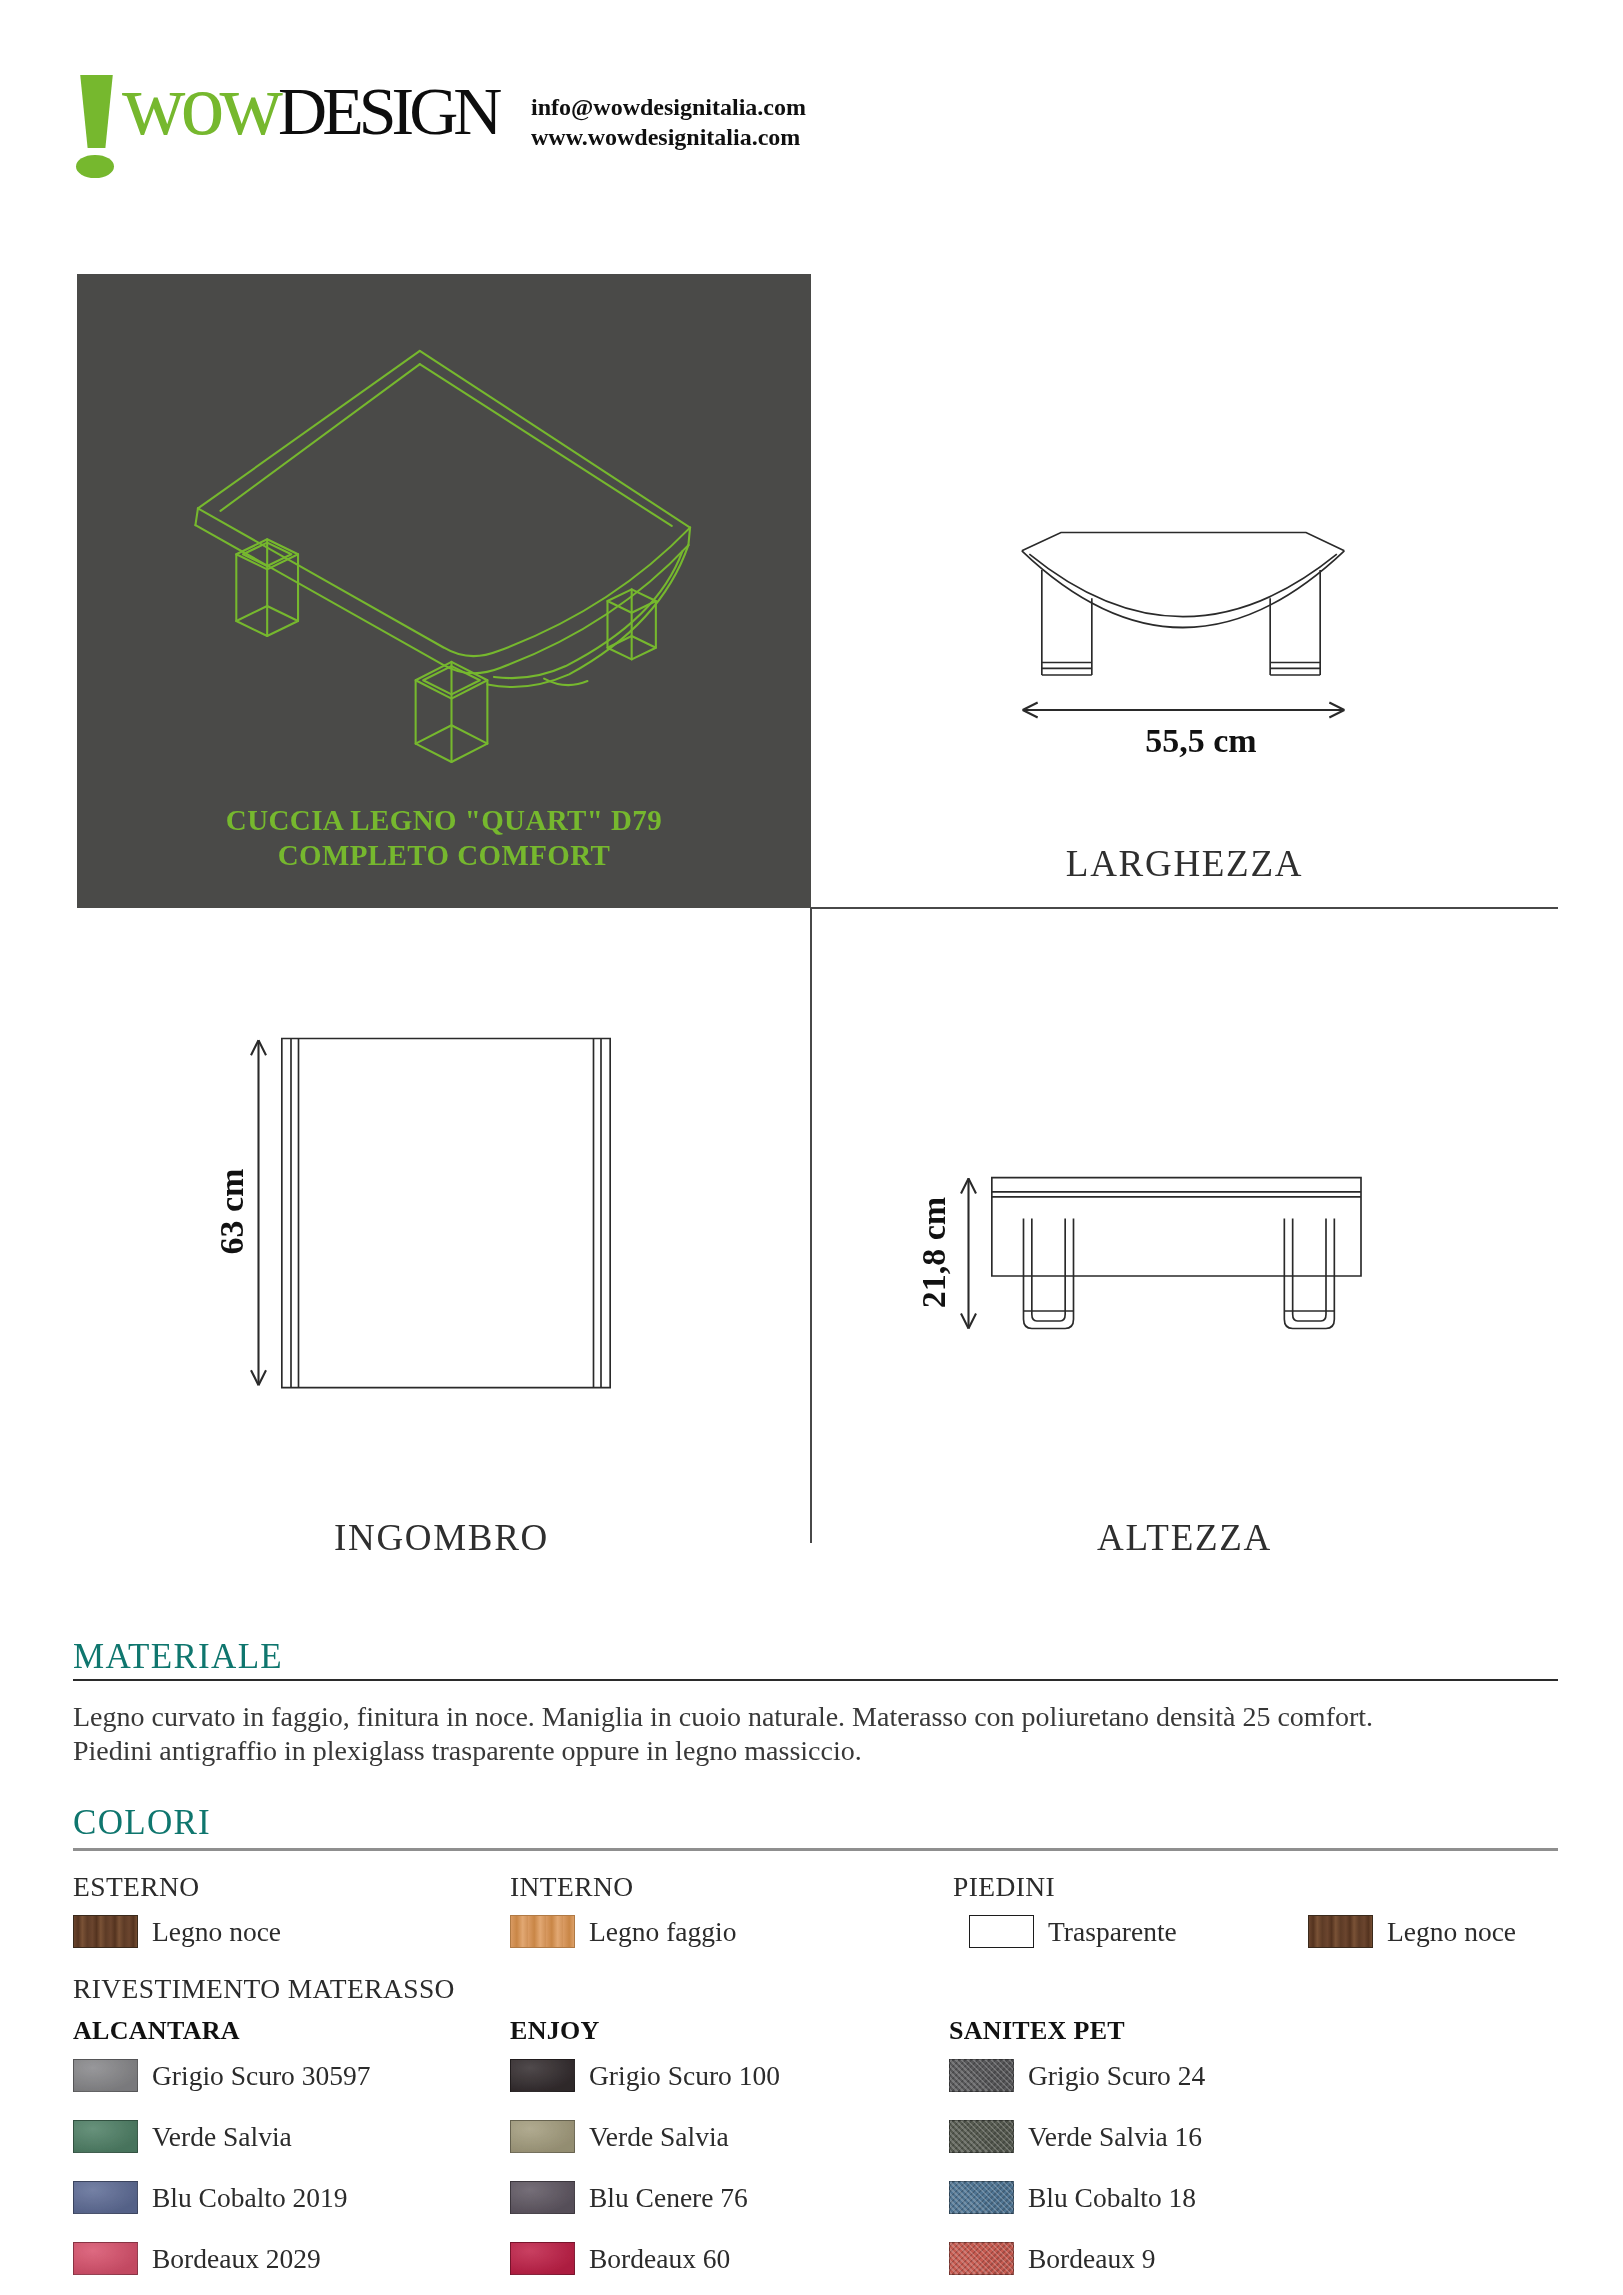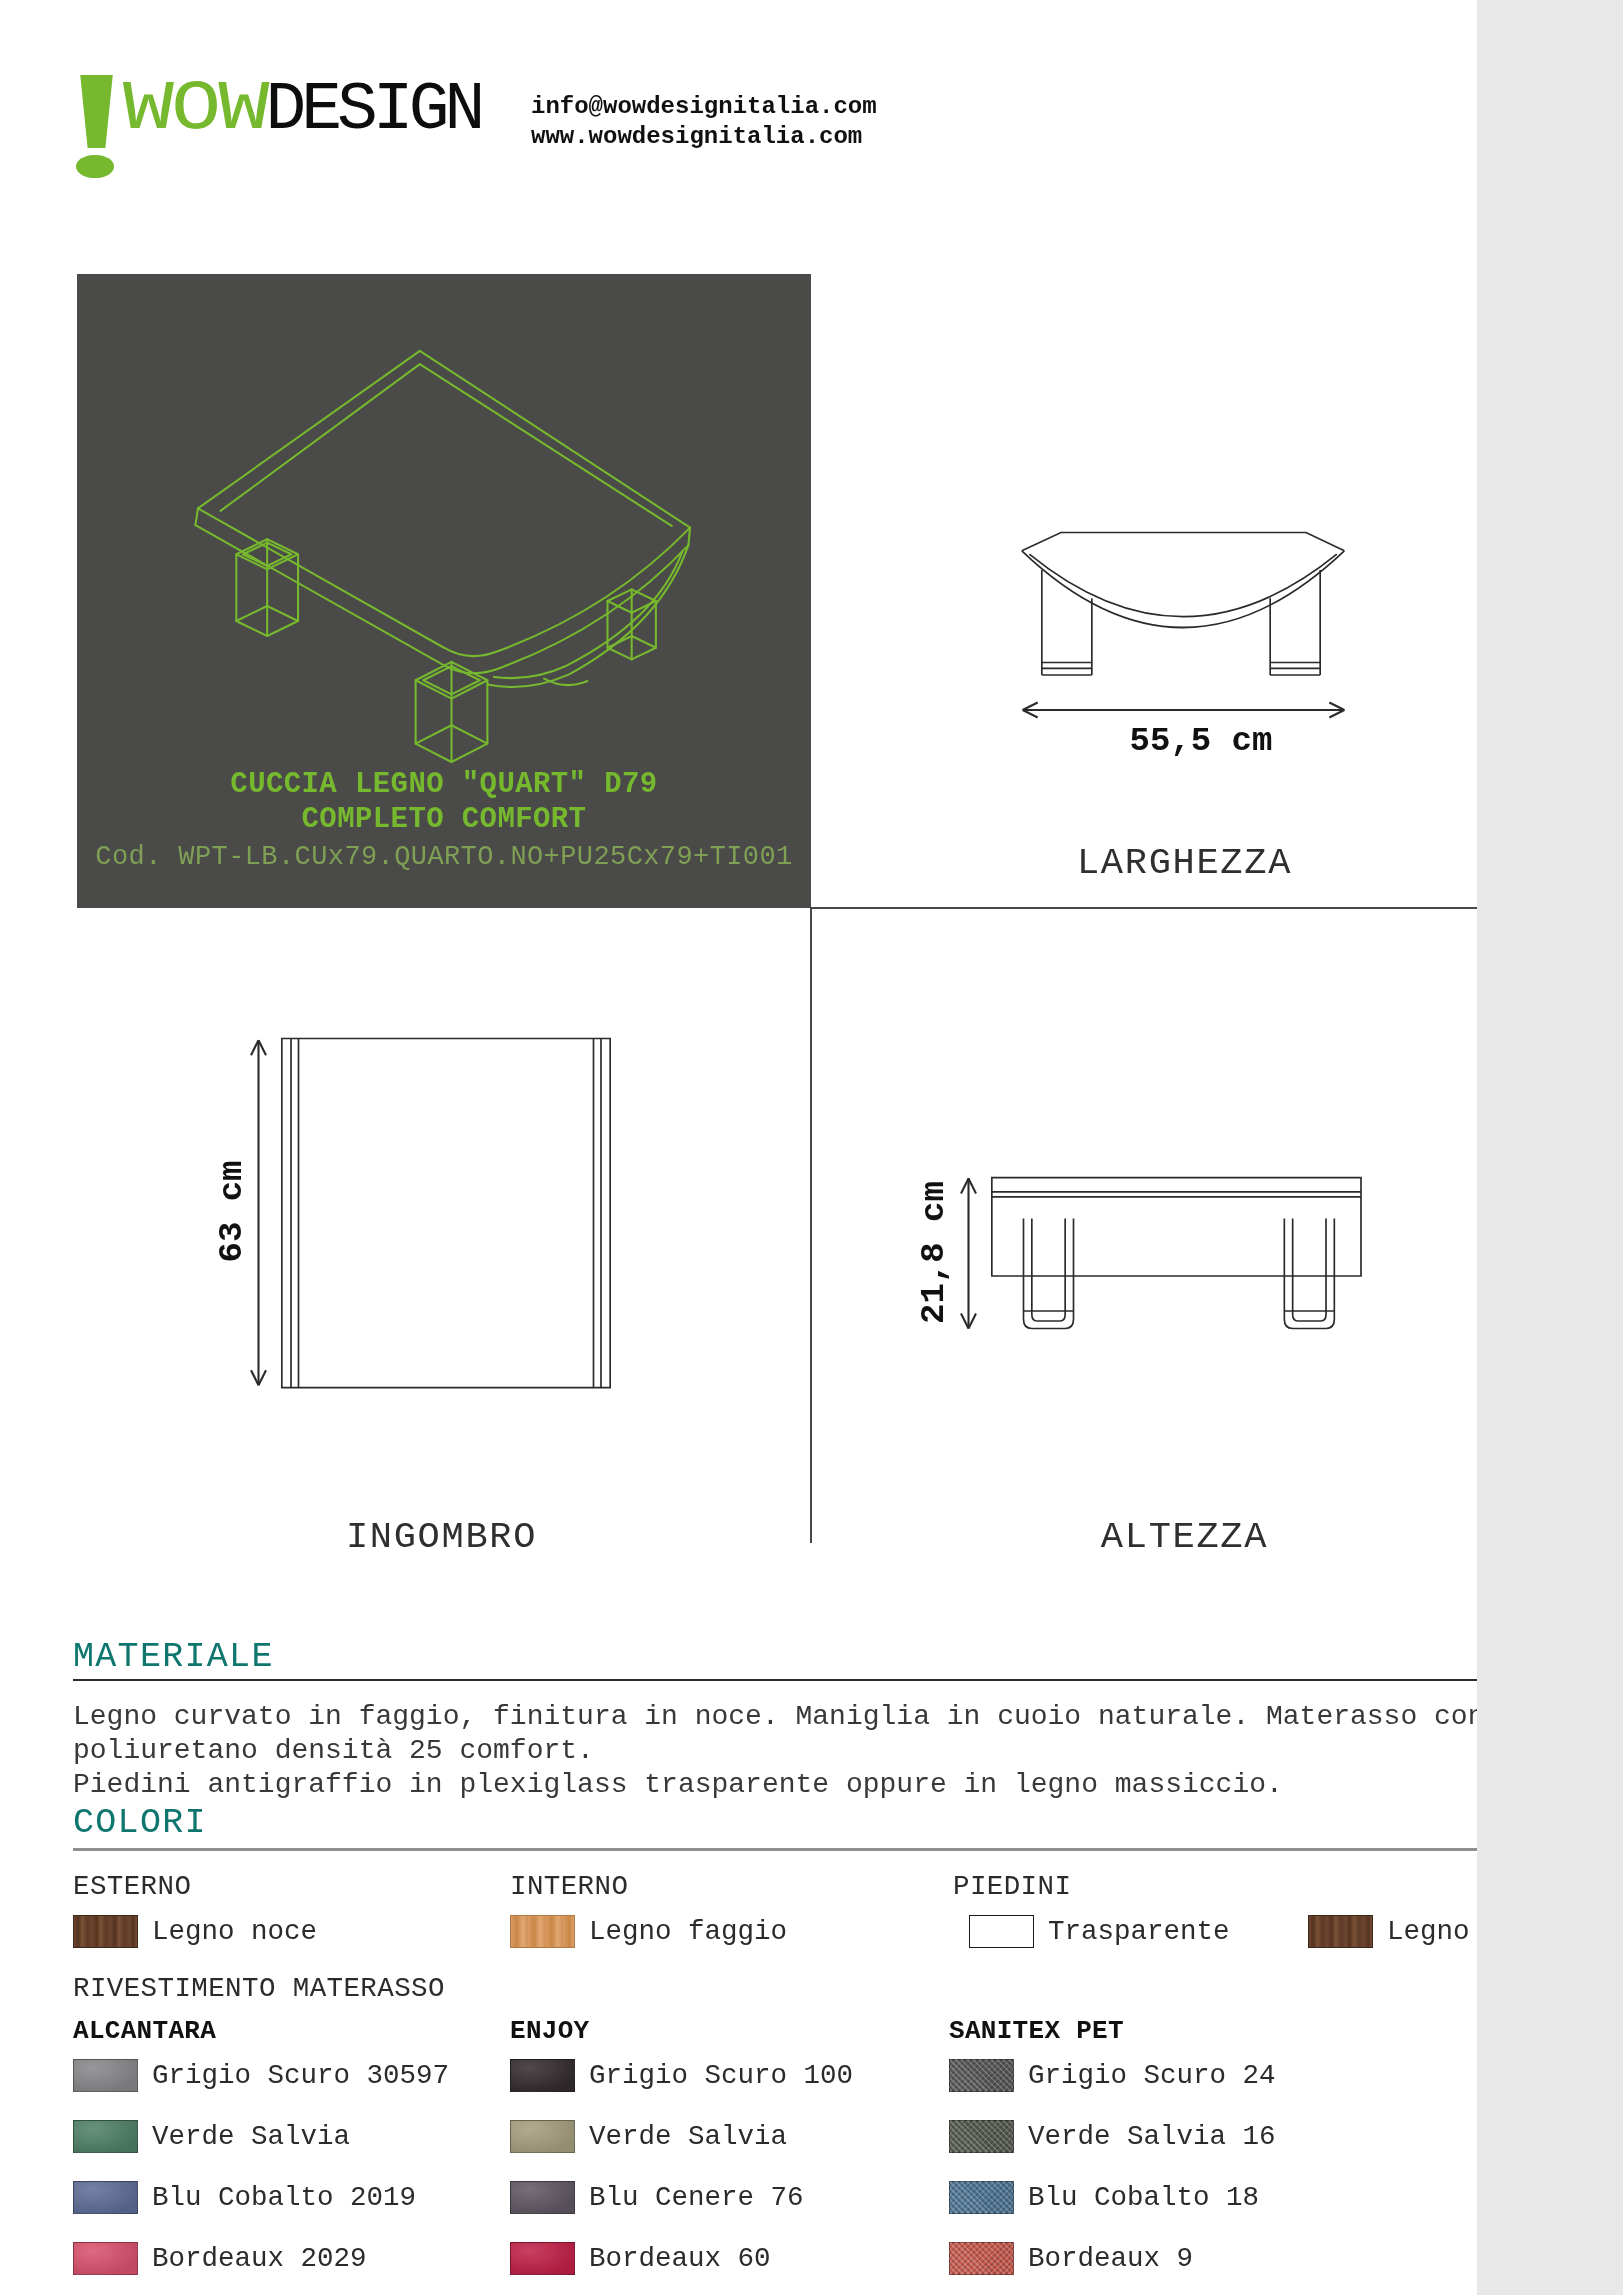--- a/index.html
+++ b/index.html
@@ -1,18 +1,18 @@
 <!DOCTYPE html>
 <html style="font-size:13.3px"><head>
 <meta charset="utf-8">
 <style>
   html,body{margin:0;padding:0;background:#e8e8e8;}
   #page{
-    position:relative;width:1477px;height:2295px;background:#ffffff;
-    font-family:Liberation Mono, monospace;color:#2b2b2b;overflow:hidden;
+    position:relative;width:1623px;height:2295px;background:#ffffff;
+    font-family:Liberation Serif, serif;color:#2b2b2b;overflow:hidden;
   }
   
   .excl-bar{position:absolute;left:78px;top:75px;width:37px;height:73px;background:#76b82e;
     clip-path:polygon(6% 0,94% 0,74% 100%,26% 100%);}
   .excl-dot{position:absolute;left:76px;top:155px;width:38px;height:23.4px;background:#76b82e;border-radius:50%;}
   .wordmark{position:absolute;left:122px;top:58px;display:flex;align-items:baseline;}
   .wordmark .wow{font-size:88px;line-height:93px;color:#76b82e;letter-spacing:-5px;font-weight:400;}
   .wordmark .design{font-size:68px;color:#0d0d0d;letter-spacing:-5px;font-weight:500;}
   .contact{position:absolute;left:531px;top:92px;font-size:24px;line-height:30px;font-weight:600;color:#101010;}
   .contact a{color:#101010;text-decoration:none;display:block;}
@@ -100,21 +100,20 @@
         <path d="M406,487 V563 M449,465 V541 M492,487 V563 M449,509 V585"></path>
 
         <path d="M636,392 L665,378 L694,392 L665,406 Z"></path>
         <path d="M636,392 V448 M665,378 V434 M694,392 V448 M665,406 V462"></path>
         <path d="M636,448 L665,434 L694,448 L665,462 Z"></path>
       </g>
     </svg>
     <div class="card-text">
       <div class="card-title">CUCCIA LEGNO "QUART" D79</div>
       <div class="card-title">COMPLETO COMFORT</div>
-      <div class="card-code">Cod. WPT-LB.CUx79.QUARTO.NO+PU25Cx79+TI001</div>
     </div>
   </div>
 
   <div class="divider-h"></div>
   <div class="divider-v"></div>
 
   <svg class="view-svg" style="left:984px;top:500px;" width="434" height="250" viewBox="0 0 520 300">
     <g stroke-width="2" stroke="#2a2a2a" fill="none">
       <path d="M45,61 L92,39 L386,39 L432,61"></path>
       <path d="M45,61 Q238,245 432,61"></path>

